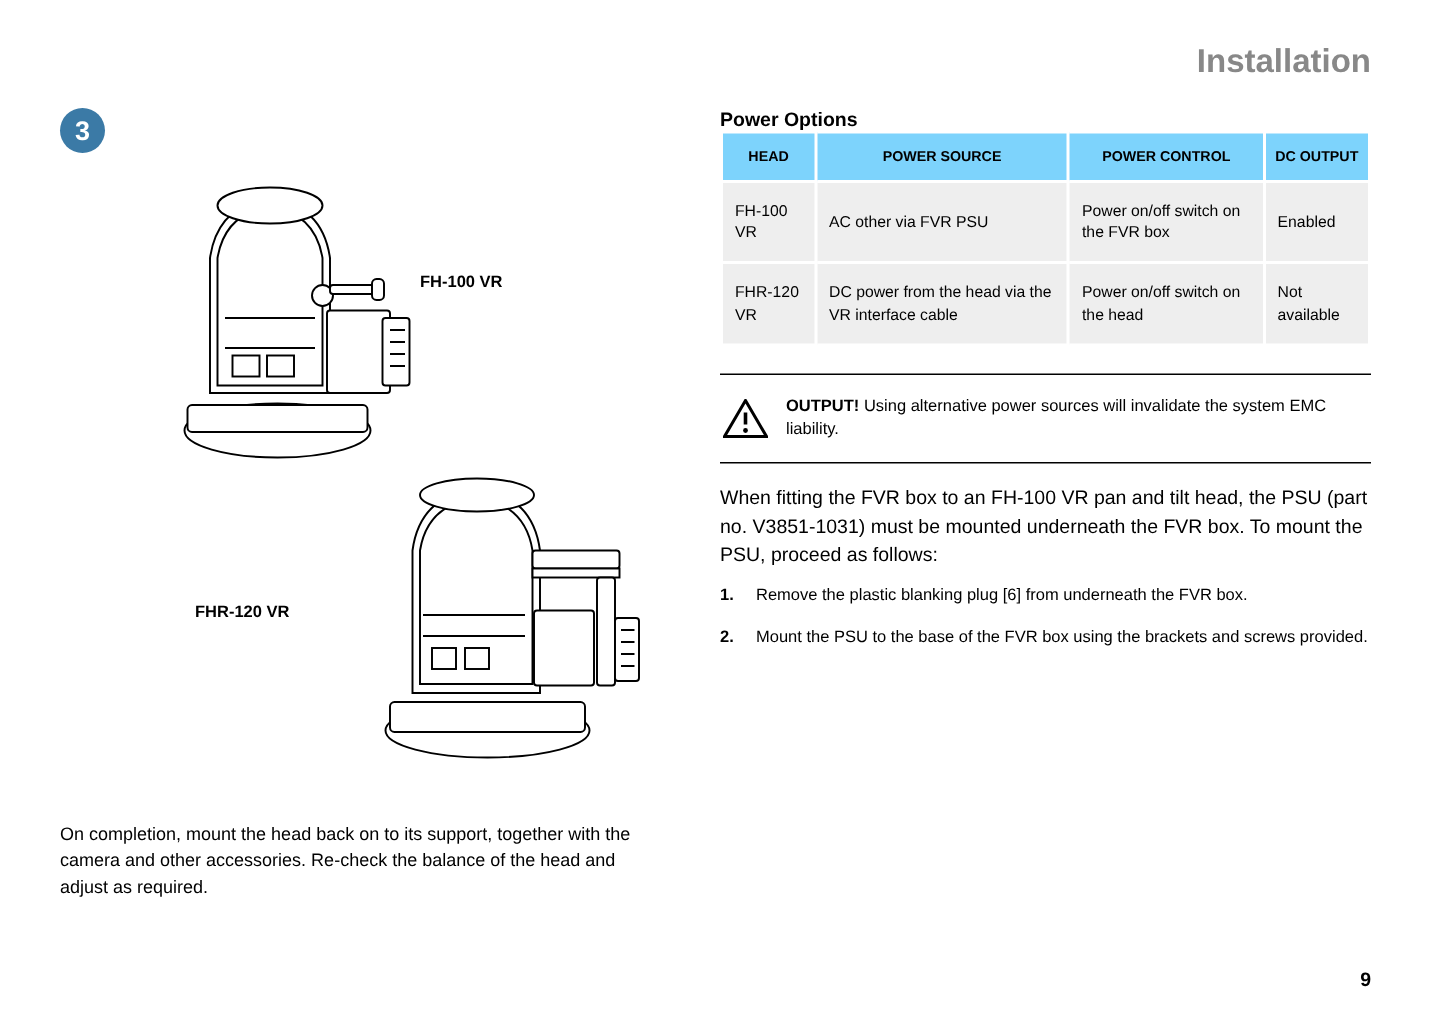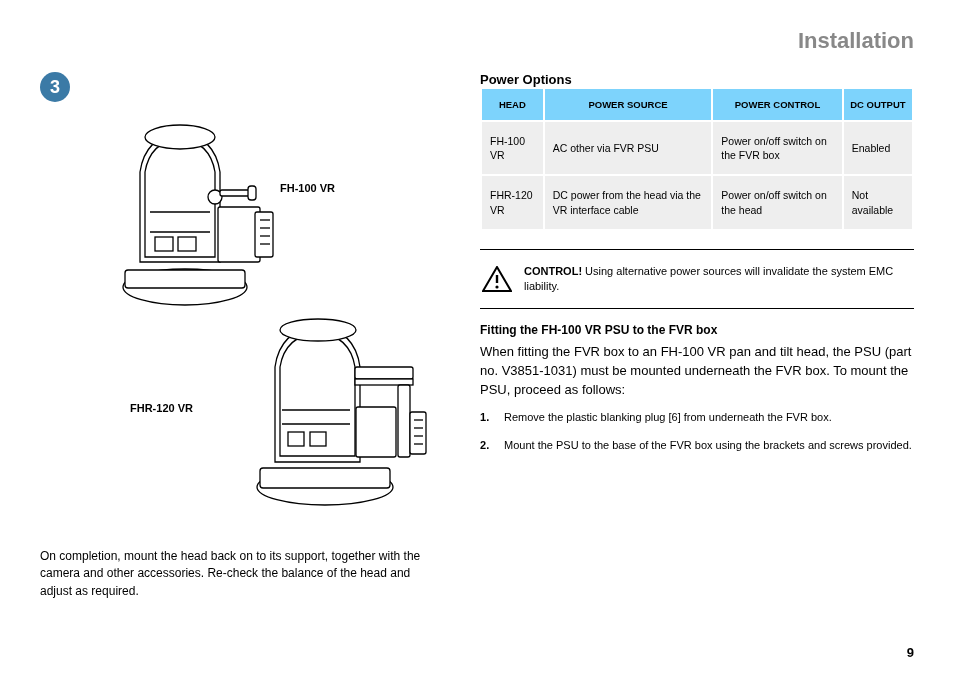--- a/index.html
+++ b/index.html
@@ -259,27 +259,26 @@
 
     <hr class="divider">
 
     <div class="caution-row">
       <svg width="30" height="26" viewBox="0 0 30 26">
         <polygon points="15,1 29,25 1,25" fill="#fff" stroke="#000" stroke-width="2"></polygon>
         <line x1="15" y1="9" x2="15" y2="17" stroke="#000" stroke-width="2.4"></line>
         <circle cx="15" cy="21" r="1.6" fill="#000"></circle>
       </svg>
       <div class="caution-text">
-        <strong>CONTROL!</strong><span> Using alternative power sources will invalidate the system EMC liability.</span>
+        <strong>OUTPUT!</strong><span> Using alternative power sources will invalidate the system EMC liability.</span>
       </div>
     </div>
 
     <hr class="divider">
 
-    <div class="sub-heading">Fitting the FH-100 VR PSU to the FVR box</div>
     <p class="body-text">When fitting the FVR box to an FH-100 VR pan and tilt head, the PSU (part no. V3851-1031) must be mounted underneath the FVR box. To mount the PSU, proceed as follows:</p>
 
     <ol class="steps">
       <li>Remove the plastic blanking plug [6] from underneath the FVR box.</li>
       <li>Mount the PSU to the base of the FVR box using the brackets and screws provided.</li>
     </ol>
   </div>
 </div>
 
 <div class="page-number">9</div>

